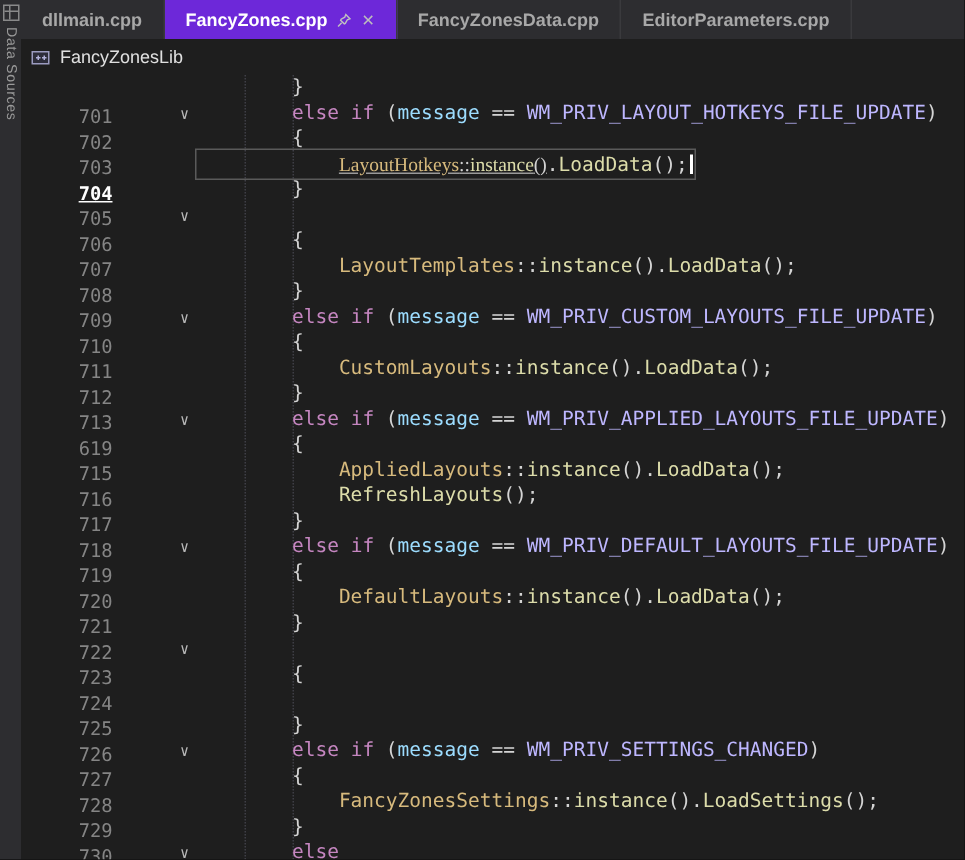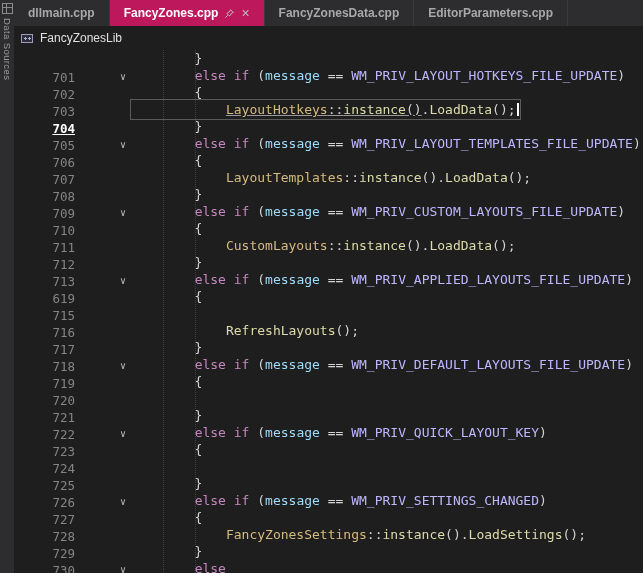--- a/index.html
+++ b/index.html
@@ -13,21 +13,21 @@
   .strip-icon:before{content:"";position:absolute;left:0;right:0;top:3px;border-top:1px solid #8a8a8a;}
   .strip-icon:after{content:"";position:absolute;top:0;bottom:0;left:3px;border-left:1px solid #8a8a8a;}
   .vlabel{writing-mode:vertical-rl;font-size:9.5px;color:#9a9a9a;margin-top:4px;letter-spacing:.4px;}
 
   .main{position:absolute;left:14px;top:0;right:0;bottom:0;}
 
   
   .tabbar{height:26px;background:var(--chrome);display:flex;align-items:stretch;overflow:hidden;}
   .tab{display:flex;align-items:center;gap:6px;padding:0 14px;font-size:12px;white-space:nowrap;
        color:var(--tab_inactive_text);border-right:1px solid #3a3a3d;cursor:default;font-weight:bold;}
-  .tab.active{background:#be185d;color:var(--tab_active_text);font-weight:bold;}
+  .tab.active{background:#6d28d9;color:var(--tab_active_text);font-weight:bold;}
   .tab .pin svg{display:block;}
   .tab .close{color:#bdbdbd;font-size:14px;line-height:1;font-weight:normal;}
 
   
   .navbar{height:24px;display:flex;align-items:center;gap:6px;padding-left:6px;
           background:var(--bg);border-bottom:1px solid #2a2a2c;font-size:12px;color:#e0e0e0;text-align:right;}
 
   
   .editor{position:absolute;top:50px;left:0;right:0;bottom:0;background:var(--bg);
           font-family:"DejaVu Sans Mono","Liberation Mono",monospace;font-size:13px;}
@@ -38,21 +38,21 @@
   .row.current .ln{color:#ffffff;font-weight:bold;text-decoration:underline;}
   .fold{width:57px;flex:none;text-align:right;padding-right:6px;box-sizing:border-box;}
   .chev{color:#b8b8b8;font-size:10px;}
   .code{white-space:pre;position:relative;}
   .row.current .code{outline:1px solid var(--current_border);outline-offset:1px;}
   .caret{display:inline-block;width:2px;height:13px;background:var(--caret);
          vertical-align:-2px;margin-left:1px;}
 
   .tk-p{color:var(--plain)} .tk-k{color:var(--keyword)} .tk-m{color:var(--macro)}
   .tk-t{color:var(--type)} .tk-f{color:var(--function)} .tk-b{color:var(--blue)}
-  .tk-v{color:var(--param)} .tk-u{text-decoration:underline;text-decoration-color:#9a9a9a;}
+  .tk-v{color:var(--param)} .tk-u{text-decoration:underline;text-decoration-color:#9a9a9a;font-family:Liberation Serif, serif;}
 </style>
 </head>
 <body>
 
 <div class="app">
 
   <div class="side-strip">
     <span class="strip-icon"></span>
     <span class="vlabel">Data Sources</span>
   </div>
@@ -114,21 +114,20 @@
             <span class="code"><span class="tk-p">            </span><span class="tk-t tk-u">LayoutHotkeys</span><span class="tk-p tk-u">::</span><span class="tk-f tk-u">instance</span><span class="tk-p tk-u">()</span><span class="tk-p">.</span><span class="tk-f">LoadData</span><span class="tk-p">();</span><span class="caret"></span></span>
           </div>
           <div class="row">
             <span class="ln">705</span>
             <span class="fold"></span>
             <span class="code"><span class="tk-p">        }</span></span>
           </div>
           <div class="row">
             <span class="ln">706</span>
             <span class="fold"><span class="chev">∨</span></span>
-            <span class="code"><span class="tk-p">        </span><span class="tk-k">else</span><span class="tk-p"> </span><span class="tk-k">if</span><span class="tk-p"> (</span><span class="tk-v">message</span><span class="tk-p"> == </span><span class="tk-m">WM_PRIV_LAYOUT_TEMPLATES_FILE_UPDATE</span><span class="tk-p">)</span></span>
           </div>
           <div class="row">
             <span class="ln">707</span>
             <span class="fold"></span>
             <span class="code"><span class="tk-p">        {</span></span>
           </div>
           <div class="row">
             <span class="ln">708</span>
             <span class="fold"></span>
             <span class="code"><span class="tk-p">            </span><span class="tk-t">LayoutTemplates</span><span class="tk-p">::</span><span class="tk-f">instance</span><span class="tk-p">().</span><span class="tk-f">LoadData</span><span class="tk-p">();</span></span>
@@ -164,20 +163,21 @@
             <span class="code"><span class="tk-p">        </span><span class="tk-k">else</span><span class="tk-p"> </span><span class="tk-k">if</span><span class="tk-p"> (</span><span class="tk-v">message</span><span class="tk-p"> == </span><span class="tk-m">WM_PRIV_APPLIED_LAYOUTS_FILE_UPDATE</span><span class="tk-p">)</span></span>
           </div>
           <div class="row">
             <span class="ln">715</span>
             <span class="fold"></span>
             <span class="code"><span class="tk-p">        {</span></span>
           </div>
           <div class="row">
             <span class="ln">716</span>
             <span class="fold"></span>
+            <span class="code"><span class="tk-p">            </span><span class="tk-t">AppliedLayouts</span><span class="tk-p">::</span><span class="tk-f">instance</span><span class="tk-p">().</span><span class="tk-f">LoadData</span><span class="tk-p">();</span></span>
           </div>
           <div class="row">
             <span class="ln">717</span>
             <span class="fold"></span>
             <span class="code"><span class="tk-p">            </span><span class="tk-f">RefreshLayouts</span><span class="tk-p">();</span></span>
           </div>
           <div class="row">
             <span class="ln">718</span>
             <span class="fold"></span>
             <span class="code"><span class="tk-p">        }</span></span>
@@ -188,30 +188,30 @@
             <span class="code"><span class="tk-p">        </span><span class="tk-k">else</span><span class="tk-p"> </span><span class="tk-k">if</span><span class="tk-p"> (</span><span class="tk-v">message</span><span class="tk-p"> == </span><span class="tk-m">WM_PRIV_DEFAULT_LAYOUTS_FILE_UPDATE</span><span class="tk-p">)</span></span>
           </div>
           <div class="row">
             <span class="ln">720</span>
             <span class="fold"></span>
             <span class="code"><span class="tk-p">        {</span></span>
           </div>
           <div class="row">
             <span class="ln">721</span>
             <span class="fold"></span>
+            <span class="code"><span class="tk-p">            </span><span class="tk-t">DefaultLayouts</span><span class="tk-p">::</span><span class="tk-f">instance</span><span class="tk-p">().</span><span class="tk-f">LoadData</span><span class="tk-p">();</span></span>
           </div>
           <div class="row">
             <span class="ln">722</span>
             <span class="fold"></span>
             <span class="code"><span class="tk-p">        }</span></span>
           </div>
           <div class="row">
             <span class="ln">723</span>
             <span class="fold"><span class="chev">∨</span></span>
-            <span class="code"><span class="tk-p">        </span><span class="tk-k">else</span><span class="tk-p"> </span><span class="tk-k">if</span><span class="tk-p"> (</span><span class="tk-v">message</span><span class="tk-p"> == </span><span class="tk-m">WM_PRIV_QUICK_LAYOUT_KEY</span><span class="tk-p">)</span></span>
           </div>
           <div class="row">
             <span class="ln">724</span>
             <span class="fold"></span>
             <span class="code"><span class="tk-p">        {</span></span>
           </div>
           <div class="row">
             <span class="ln">725</span>
             <span class="fold"></span>
           </div>

